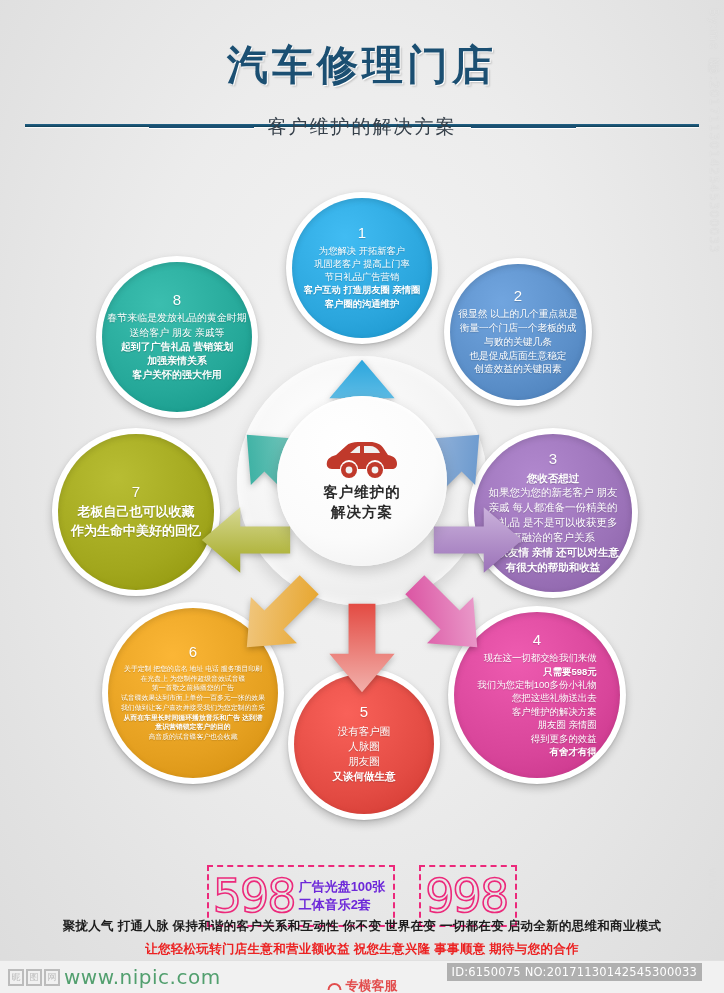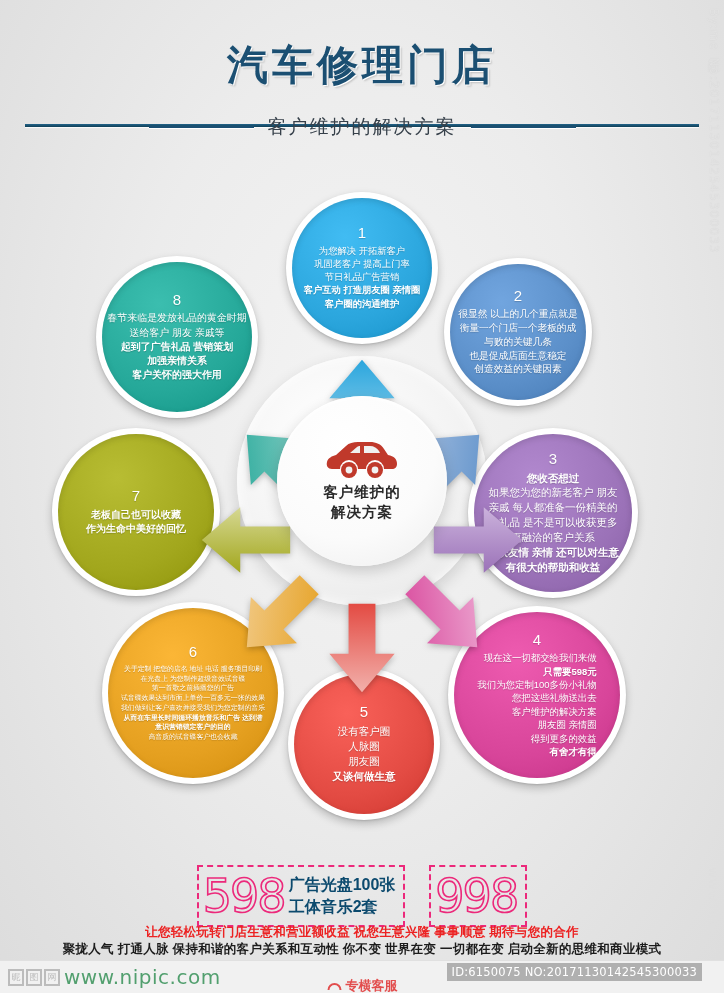--- a/index.html
+++ b/index.html
@@ -92,21 +92,21 @@
     display: flex; align-items: center;
     padding: 3px 8px 3px 4px;
     height: 62px;
     margin-top: 40px;
   }
   .price-num {
     font-size: 46px; color: #ec297b; line-height: 1;
     -webkit-text-stroke: 1.6px #ec297b; color: transparent;
     font-family: "DejaVu Sans", sans-serif; letter-spacing: -2px;
   }
-  .price-desc { margin-left: 4px; color: #0c4a6e; font-weight: bold; font-size: 16px; line-height: 1.35; text-align: left; }
+  .price-desc { margin-left: 4px; color: #6d28d9; font-weight: bold; font-size: 13px; line-height: 1.35; text-align: left; }
 
   
   #tagline { position: absolute; top: 918px; left: 0; width: 724px; text-align: center; }
   #tagline-1 { font-size: 12.5px; font-weight: bold; color: #1c1c1c; letter-spacing: .3px; }
   #tagline-2 { font-size: 12.5px; font-weight: bold; color: #ec2222; letter-spacing: .3px; margin-top: 6px; }
 
   
   #footer-bar { position: absolute; left: 0; bottom: 0; width: 724px; height: 33px; background: #f1f1f1; border-top: 1px solid #e0e0e0; }
   #nipic-logo { position: absolute; left: 8px; bottom: 4px; display: flex; align-items: center; gap: 4px; opacity: .72; }
   .nipic-glyph { display: flex; gap: 2px; }
@@ -347,21 +347,21 @@
           <div>我们做到让客户喜欢并接受我们为您定制的音乐</div>
           <div class="b">从而在车里长时间循环播放音乐和广告 达到潜</div>
           <div class="b">意识营销锁定客户的目的</div>
           <div>高音质的试音碟客户也会收藏</div>
         </div>
       </div>
     </div>
   <div class="node" style="left:52px;  top:258px; width:168px; height:168px;">
       <div class="node-inner" style="background: radial-gradient(circle at 38% 28%, rgb(184, 189, 51) 0%, rgb(162, 167, 29) 62%, rgb(142, 147, 9) 100%);">
         <div class="node-num">7</div>
-        <div class="node-lines" style="font-size: 10px; padding: 0px 4px;">
+        <div class="node-lines" style="font-size: 13px; padding: 0px 4px;">
           <div class="b">老板自己也可以收藏</div>
           <div class="b">作为生命中美好的回忆</div>
         </div>
       </div>
     </div>
   <div class="node" style="left:96px;  top:86px;  width:162px; height:162px;">
       <div class="node-inner" style="background: radial-gradient(circle at 38% 28%, rgb(59, 190, 175) 0%, rgb(37, 168, 153) 62%, rgb(17, 148, 133) 100%);">
         <div class="node-num">8</div>
         <div class="node-lines" style="font-size: 9.96px; padding: 0px 4px;">
           <div>春节来临是发放礼品的黄金时期</div>
@@ -382,22 +382,22 @@
       <span>广告光盘100张</span><br>
       <span>工体音乐2套</span>
     </span>
   </div>
   <div class="price-box">
     <span class="price-num">998</span>
   </div>
 </div>
 
 <div id="tagline">
+  <div id="tagline-1">聚拢人气 打通人脉 保持和谐的客户关系和互动性 你不变 世界在变 一切都在变 启动全新的思维和商业模式</div>
   <div id="tagline-2">让您轻松玩转门店生意和营业额收益 祝您生意兴隆 事事顺意 期待与您的合作</div>
-  <div id="tagline-1">聚拢人气 打通人脉 保持和谐的客户关系和互动性 你不变 世界在变 一切都在变 启动全新的思维和商业模式</div>
 </div>
 
 <div id="footer-bar">
   <div id="nipic-logo">
     <span class="nipic-glyph">
       <span>昵</span>
       <span>图</span>
       <span>网</span>
     </span>
     <span id="nipic-url">www.nipic.com</span>

